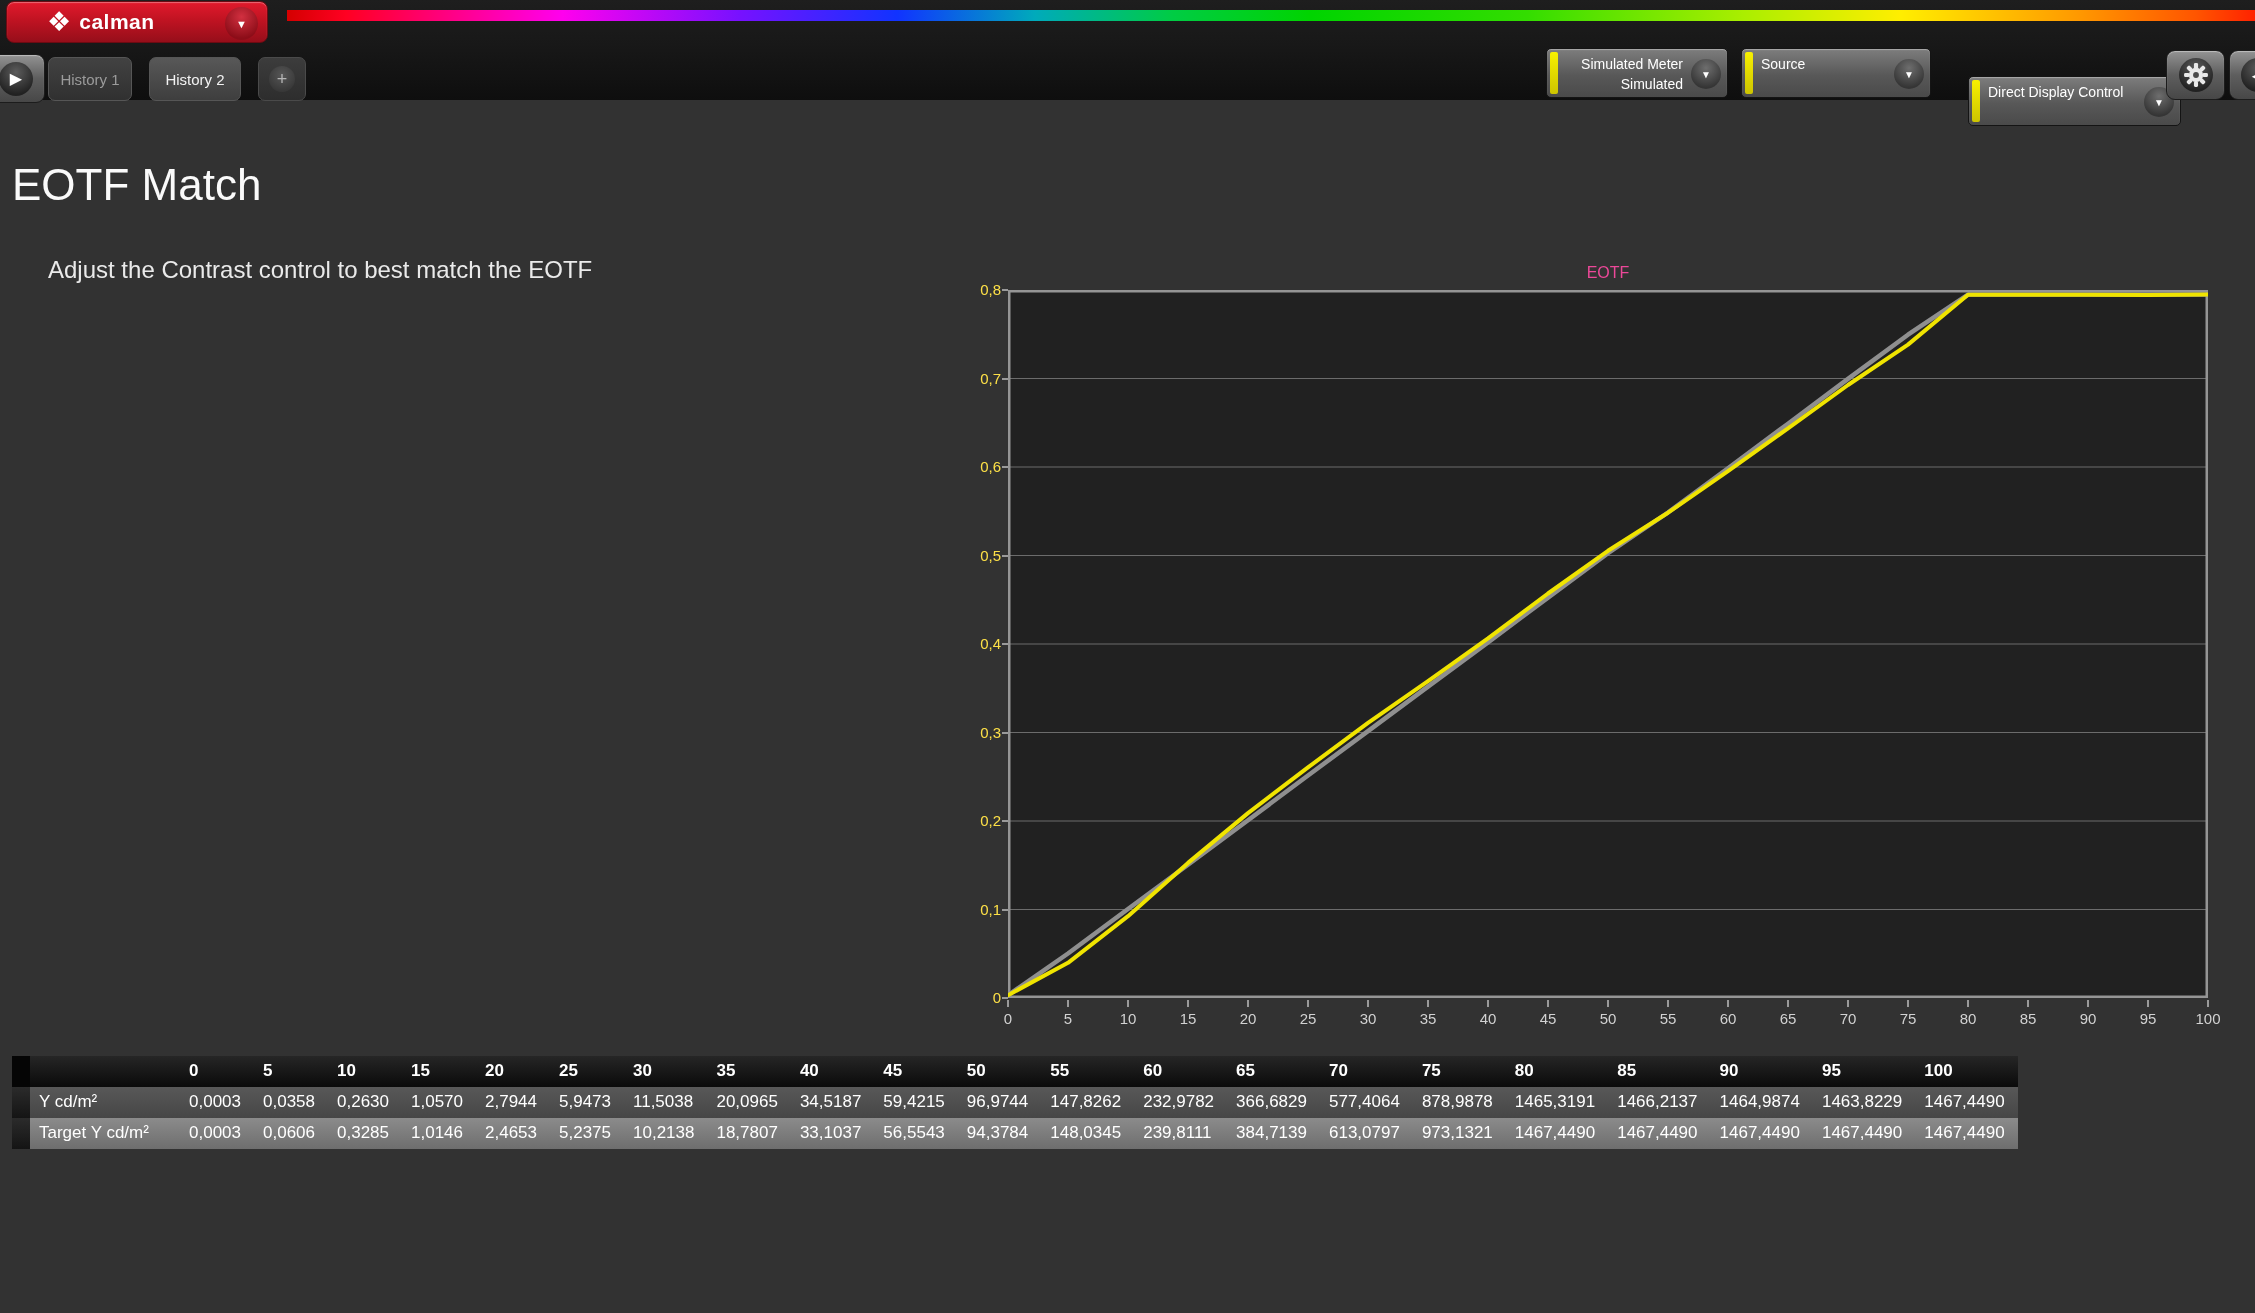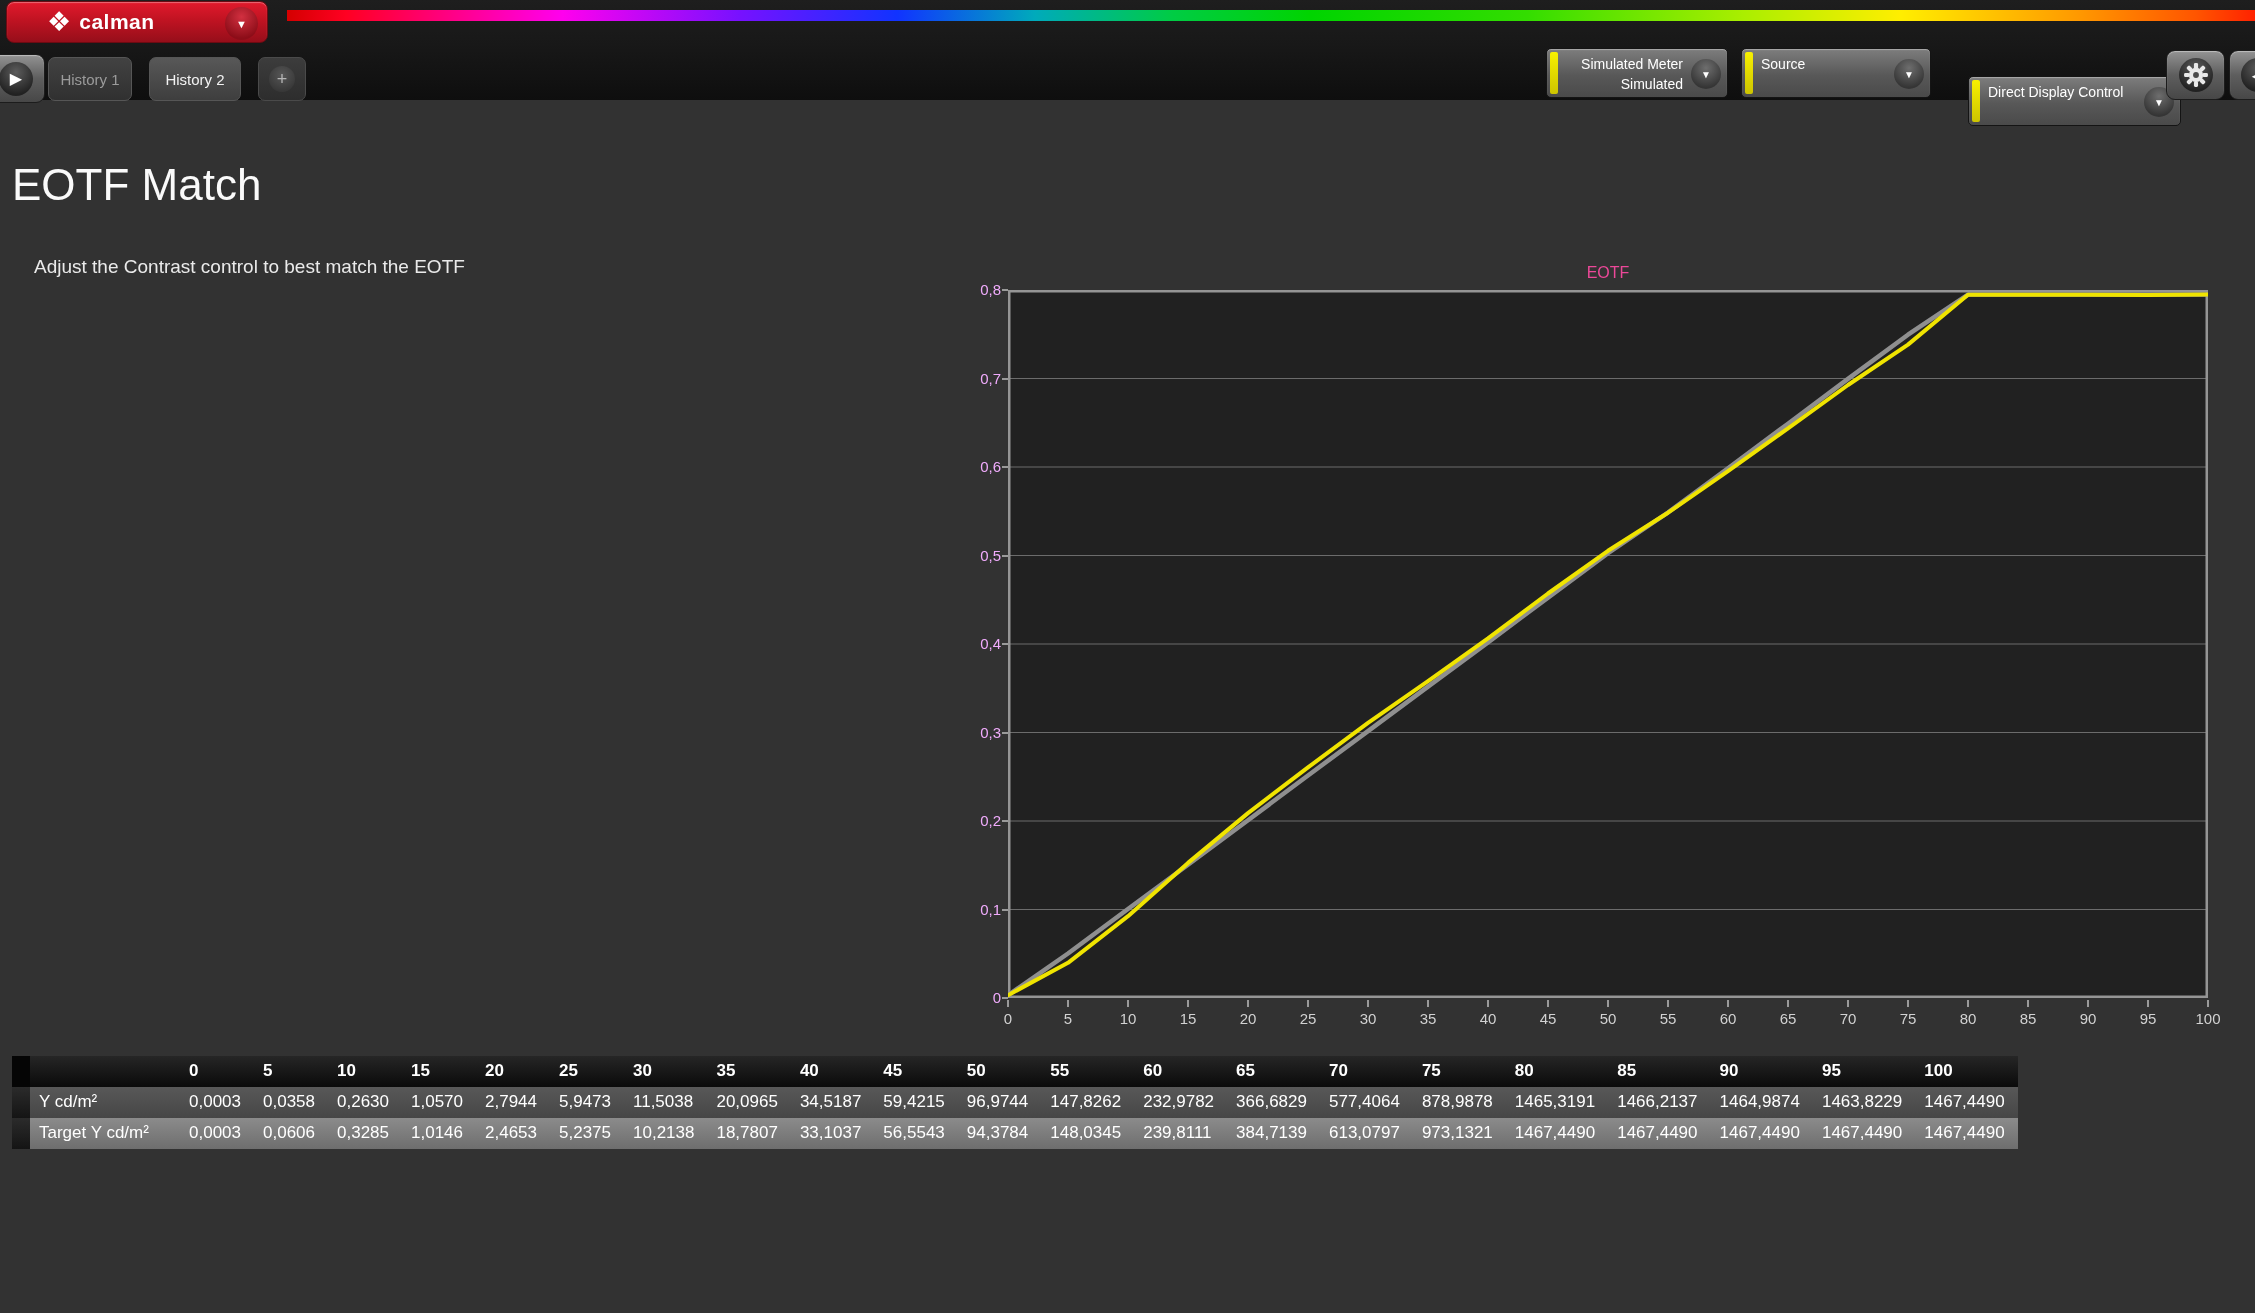--- a/index.html
+++ b/index.html
@@ -52,28 +52,28 @@
     background:radial-gradient(circle at 50% 30%,#6e6e6e,#353535 75%);
     display:flex;align-items:center;justify-content:center;font-size:10px;color:#fff;}
   #dd-meter{left:1546px;width:182px;text-align:right;}
   #dd-source{left:1741px;width:190px;}
   #dd-display{left:1968px;width:213px;margin-top:28px;}
   #gear-btn{left:2166px;top:50px;width:57px;height:48px;}
   #back-btn{left:2229px;top:50px;width:56px;height:48px;}
 
   
   #page-title{position:absolute;left:12px;top:160px;font-size:44px;font-weight:400;color:#fafafa;}
-  #page-subtitle{position:absolute;left:34px;top:256px;font-size:19px;color:#eaeaea;text-align:right;}
+  #page-subtitle{position:absolute;left:48px;top:256px;font-size:24px;color:#eaeaea;text-align:right;}
 
   
   #chart{position:absolute;left:965px;top:262px;width:1290px;height:790px;}
   #chart-title{position:absolute;left:43px;top:2px;width:1200px;text-align:center;
     font-size:16px;color:#ec4899;}
   #plot-svg{position:absolute;left:43px;top:28px;}
-  .ylabel{position:absolute;width:36px;text-align:right;font-size:15px;color:#f0abfc;}
+  .ylabel{position:absolute;width:36px;text-align:right;font-size:15px;color:#fde047;}
   .ytick{position:absolute;width:6px;height:2px;background:#9a9a9a;}
   .xlabel{position:absolute;width:44px;text-align:center;font-size:15px;color:#d2d2d2;}
   .xtick{position:absolute;width:2px;height:7px;background:#9a9a9a;}
 
   
   #table-wrap{position:absolute;left:12px;top:1056px;}
   table{border-collapse:collapse;}
   td{padding:5px 13px 6px 9px;font-size:17px;color:#fff;white-space:nowrap;text-align:left;}
   td.sp{padding:0;width:18px;}
   td.lab{min-width:128px;}

